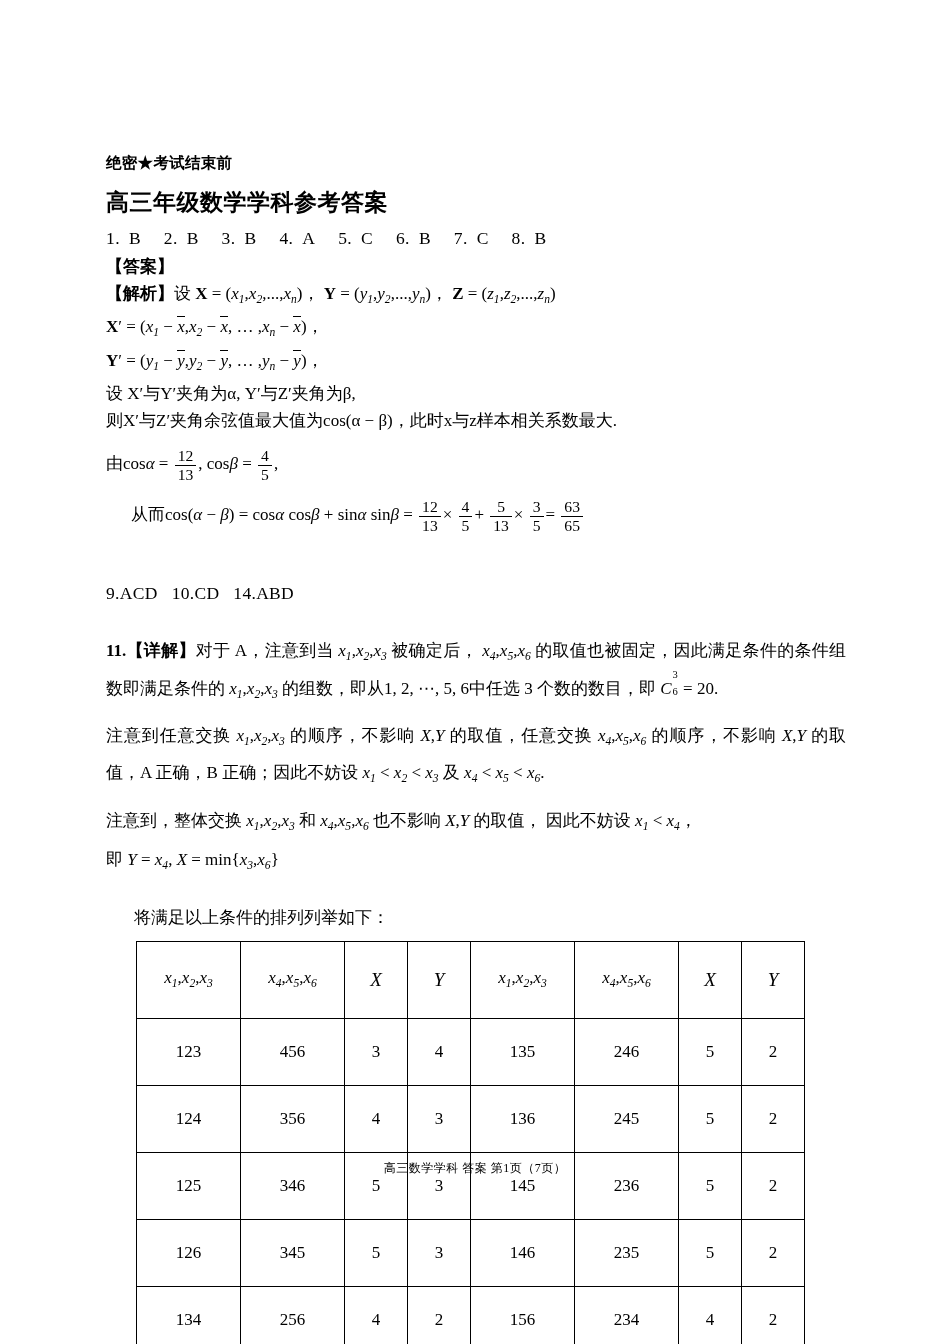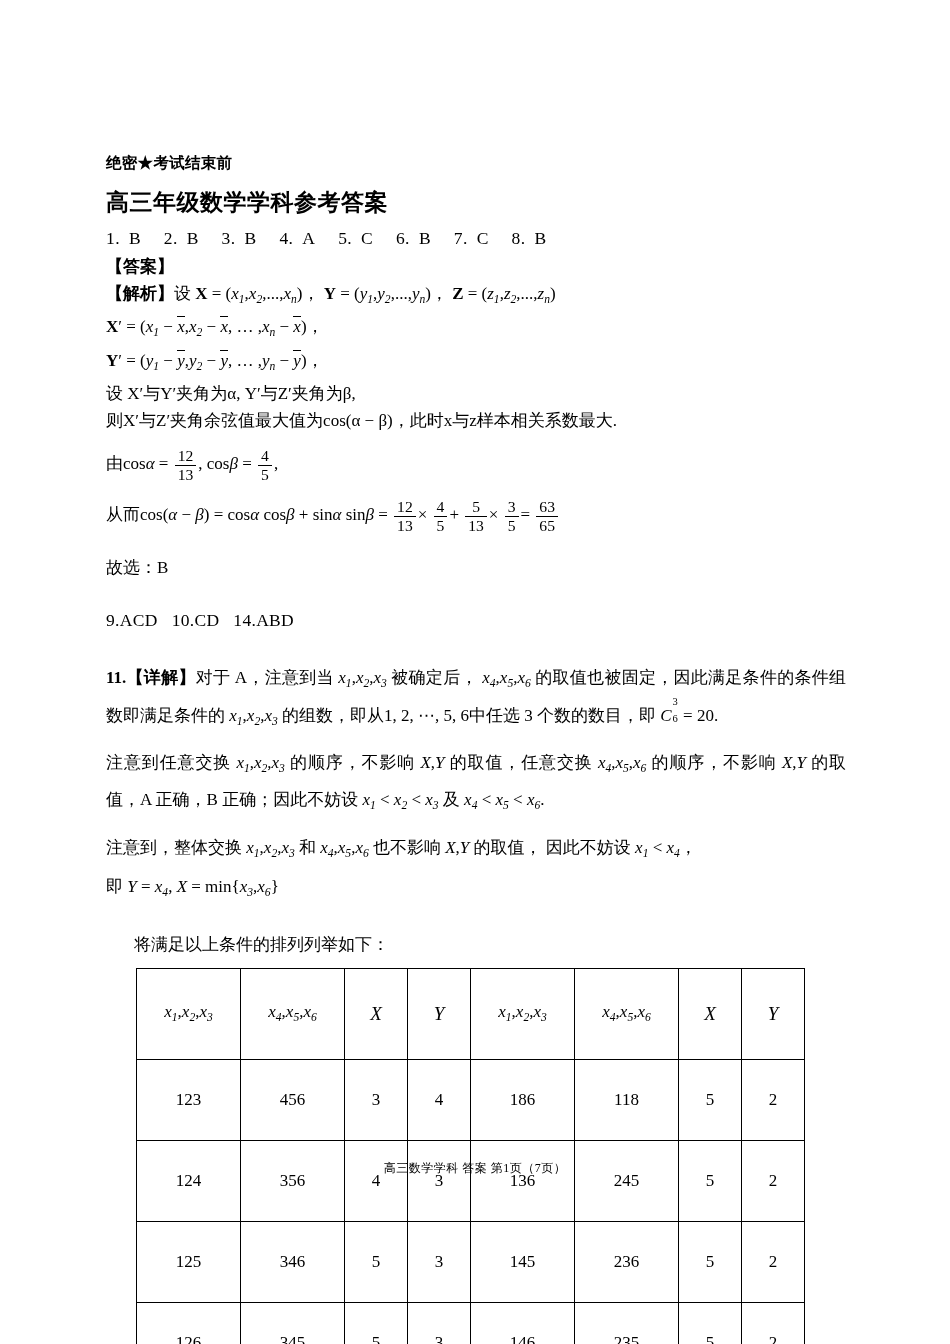--- a/index.html
+++ b/index.html
@@ -131,21 +131,21 @@
     margin-left: 30px;
     width: 626px;
     table-layout: fixed;
   }
   table.perm td, table.perm th {
     border: 1.4px solid #000;
     text-align: center;
     font-size: 17px;
     font-weight: normal;
     height: 46px;
-    padding: 17px;
+    padding: 10px;
   }
   table.perm thead td { height: 56px; }
   col.c-trip { width: 104px; }
   col.c-xy   { width: 63px; }
 
   
   .footer {
     position: absolute;
     left: 0;
     top: 1152px;
@@ -204,21 +204,21 @@
         <span class="den">13</span>
       </span>, cos<span class="mi">β</span> =
       <span class="frac">
         <span class="num">4</span>
         <span class="den">5</span>
       </span>,
     </div>
 
     <div class="gap-sm"></div>
 
-    <div class="line" style="line-height:42px;">
+    <div class="line" style="line-height:42px;margin-left:25px;">
       <span>从而</span>cos(<span class="mi">α</span> − <span class="mi">β</span>) = cos<span class="mi">α</span> cos<span class="mi">β</span> + sin<span class="mi">α</span> sin<span class="mi">β</span> =
       <span class="frac">
         <span class="num">12</span>
         <span class="den">13</span>
       </span>×
       <span class="frac">
         <span class="num">4</span>
         <span class="den">5</span>
       </span>+
       <span class="frac">
@@ -229,21 +229,20 @@
         <span class="num">3</span>
         <span class="den">5</span>
       </span>=
       <span class="frac">
         <span class="num">63</span>
         <span class="den">65</span>
       </span>
     </div>
 
     <div class="gap-md"></div>
-    <div class="line">故选：B</div>
 
     <div class="gap-lg"></div>
 
     <div class="line" style="font-size:17.5px;letter-spacing:0.3px;">
       <span>9.</span><span class="sp"></span><span>ACD</span>&nbsp;&nbsp;&nbsp;<span>10.</span><span>CD</span>&nbsp;&nbsp;&nbsp;<span>14.</span><span class="sp"></span><span>ABD</span>
     </div>
 
     <div class="gap-md"></div>
 
     <div class="bigpara">
@@ -314,22 +313,22 @@
           <td><span class="mi" style="font-size:19px;">X</span></td>
           <td><span class="mi" style="font-size:19px;">Y</span></td>
         </tr>
       </thead>
       <tbody>
         <tr>
           <td>123</td>
           <td>456</td>
           <td>3</td>
           <td>4</td>
-          <td>186</td>
-          <td>118</td>
+          <td>135</td>
+          <td>246</td>
           <td>5</td>
           <td>2</td>
         </tr>
         <tr>
           <td>124</td>
           <td>356</td>
           <td>4</td>
           <td>3</td>
           <td>136</td>
           <td>245</td>

